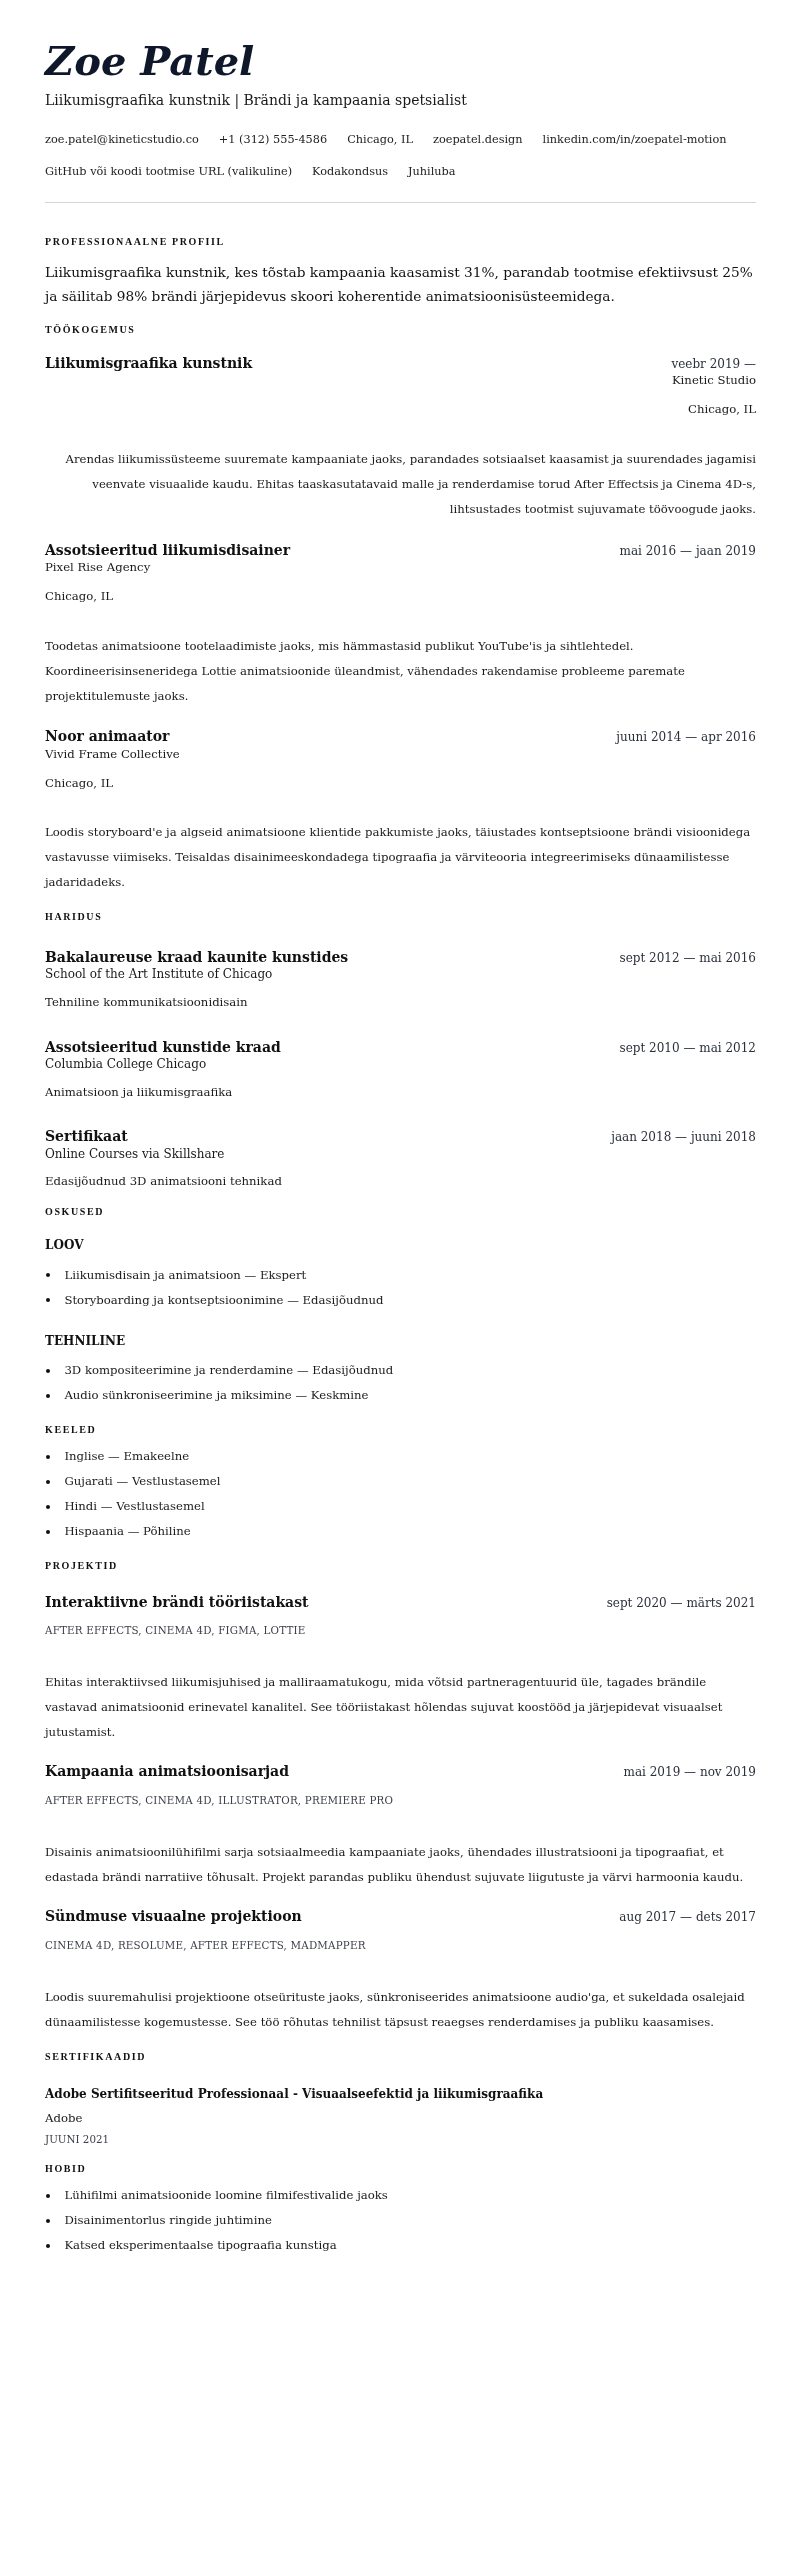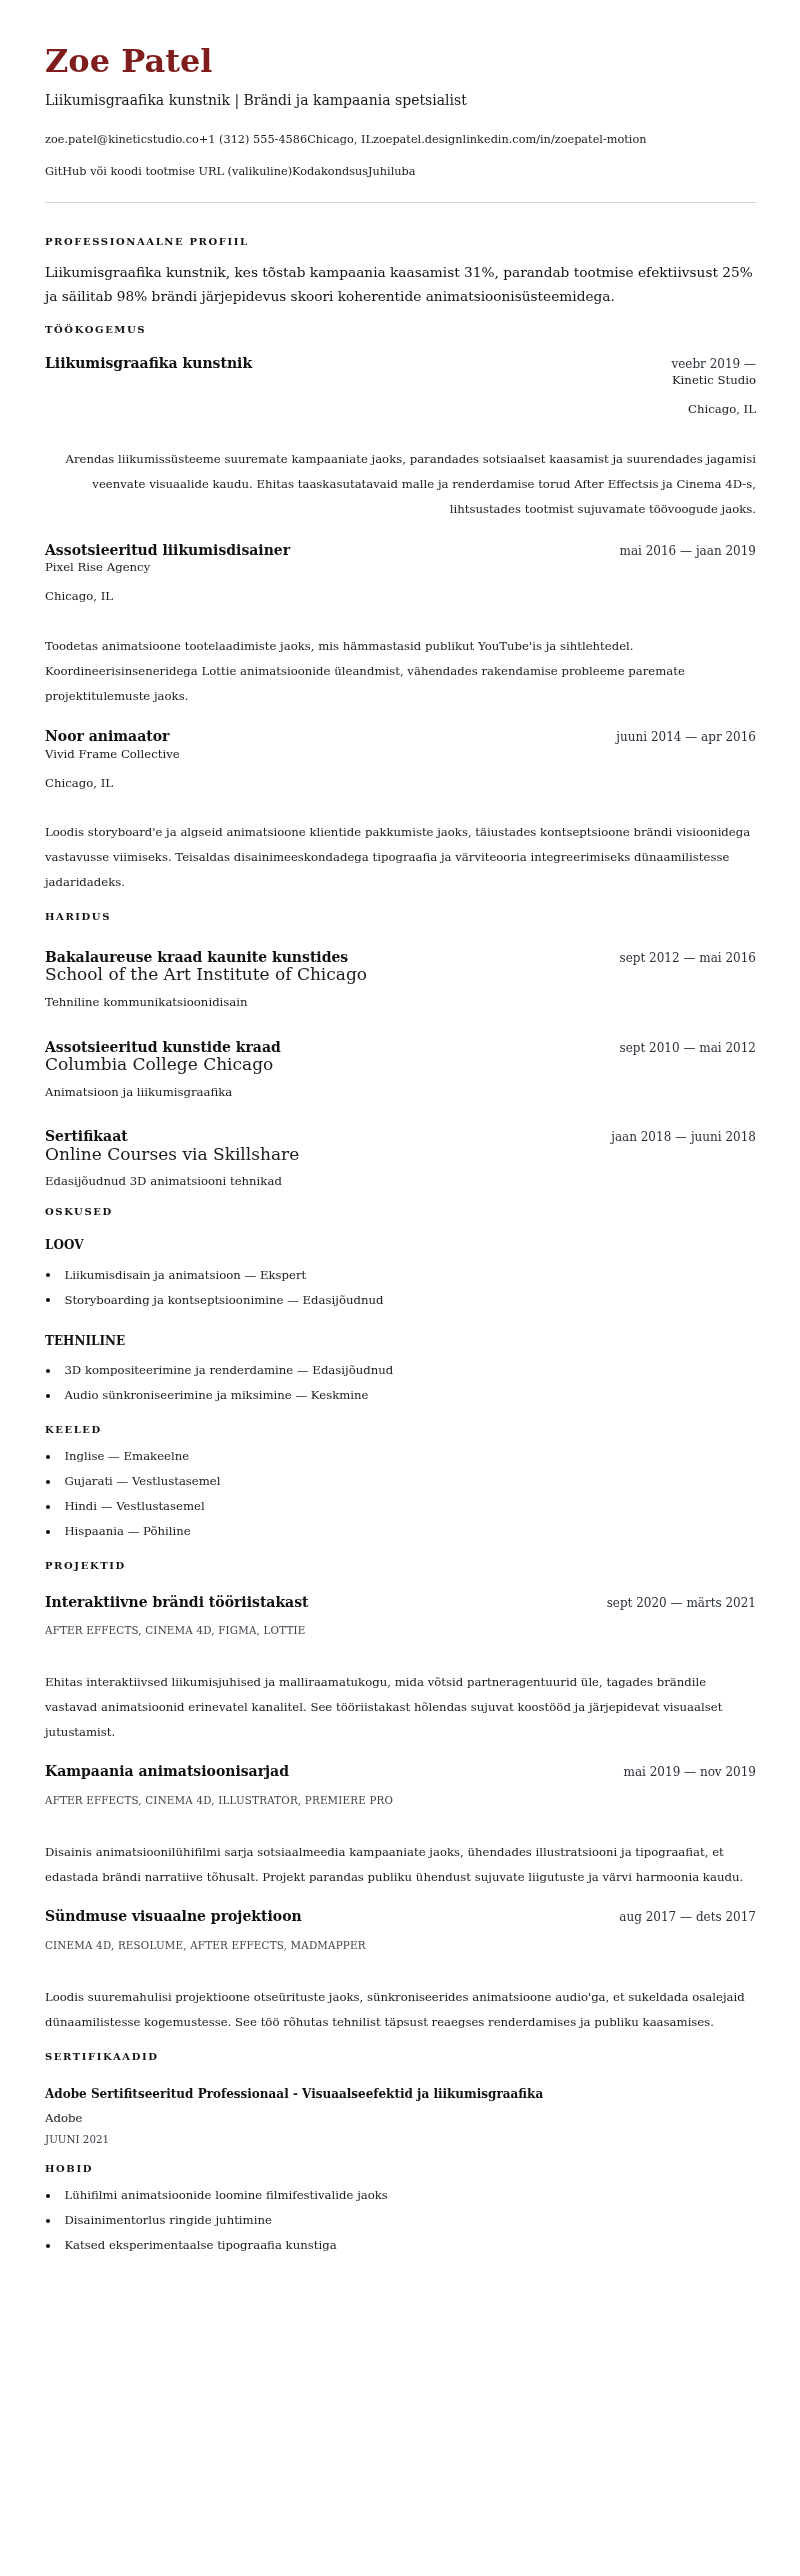--- a/index.html
+++ b/index.html
@@ -5,49 +5,49 @@
     * { box-sizing: border-box; margin: 0; padding: 0; }
     html, body { background: #ffffff; }
     body {
       width: 801px;
       min-height: 2576px;
       font-family: "DejaVu Serif", serif;
       color: #111111;
     }
     .page { padding: 39px 45px 40px 45px; width: 801px; }
 
-    .name { font-size: 32px; font-weight: bold; line-height: 44px; color: #7f1d1d; }
+    .name { font-size: 40px; font-weight: bold; line-height: 44px; color: #0f172a; font-style: italic; }
     .headline { font-size: 14px; line-height: 20px; margin-top: 6.7px; color: #1a1a1a; }
 
-    .contacts { margin-top: 14.7px; display: flex; flex-wrap: wrap; font-size: 11.3px; line-height: 32px; color: #222; }
+    .contacts { margin-top: 14.7px; display: flex; flex-wrap: wrap; column-gap: 20px; font-size: 11.3px; line-height: 32px; color: #222; }
     .contacts span { white-space: nowrap; }
 
     .divider { border: none; border-top: 1.3px solid #d4d4d8; margin-top: 13.3px; }
 
     .section-title {
       font-size: 10px; font-weight: bold; letter-spacing: 1.6px; text-transform: uppercase;
-      color: #111; line-height: 13.3px;
+      color: #111; line-height: 13.3px; font-family: Liberation Serif, serif;
     }
     .section { margin-top: 15px; }
     .section.first { margin-top: 32px; }
 
     .summary { font-size: 13.7px; line-height: 23.4px; margin-top: 13.3px; color: #111; }
 
     .entry { margin-top: 18.7px; }
     .entry.first { margin-top: 17.4px; text-align: right; }
     .entry-head { display: flex; justify-content: space-between; align-items: baseline; }
     .entry-title { font-size: 14px; font-weight: bold; line-height: 18.7px; color: #111; }
     .entry-date { font-size: 12px; color: #2a2f3a; white-space: nowrap; }
     .entry-org { font-size: 11.7px; line-height: 16.7px; color: #1a1a1a; }
     .entry-loc { font-size: 11.7px; line-height: 16.7px; margin-top: 12px; color: #1a1a1a; }
     .entry-desc { font-size: 11.7px; line-height: 25px; margin-top: 29px; color: #1a1a1a; }
 
     .edu-entry { margin-top: 27px; }
     .edu-entry.first { margin-top: 24px; }
-    .edu-sub { font-size: 17px; line-height: 16.7px; color: #1a1a1a; }
+    .edu-sub { font-size: 12px; line-height: 16.7px; color: #1a1a1a; }
     .edu-field { font-size: 11.7px; line-height: 16.7px; margin-top: 10.7px; color: #1a1a1a; }
 
     .skill-group-title { font-size: 12px; font-weight: bold; line-height: 17.4px; margin-top: 20px; color: #111; }
     .skill-group-title.first { margin-top: 18.7px; }
     ul.bullets { list-style: none; margin-top: 8px; }
     ul.bullets li { position: relative; padding-left: 19.4px; font-size: 11.7px; line-height: 25px; color: #1a1a1a; }
     ul.bullets li::before {
       content: ""; position: absolute; left: 1.3px; top: 10.7px; width: 4px; height: 4px; border-radius: 50%; background: #111;
     }
     .lang-list { margin-top: 17.4px; }

